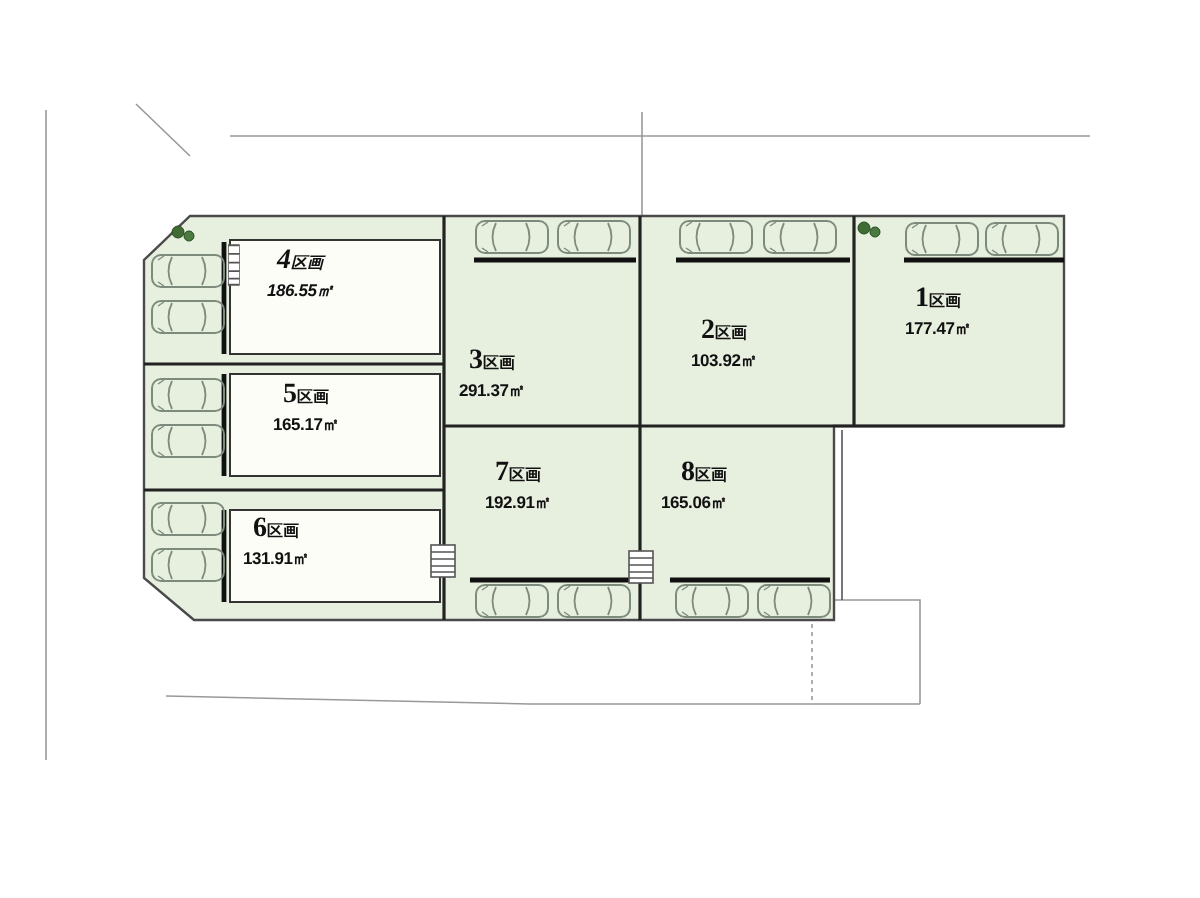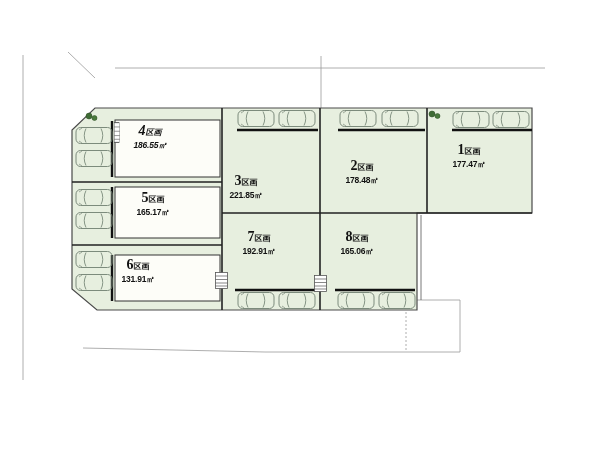--- a/index.html
+++ b/index.html
@@ -106,43 +106,43 @@
       </g>
   </svg>
 
   <div class="layer">
       <div class="plot-label" style="left: 469px; top: 143px; transform: translateX(-50%);">
       <div class="plot-no"><span class="no">1</span><span class="suffix">区画</span></div>
       <div class="plot-area">177.47㎡</div>
     </div>
       <div class="plot-label" style="left: 362px; top: 159px; transform: translateX(-50%);">
       <div class="plot-no"><span class="no">2</span><span class="suffix">区画</span></div>
-      <div class="plot-area">178.48㎡</div>
+      <div class="plot-area">103.92㎡</div>
     </div>
       <div class="plot-label" style="left: 246px; top: 146px; transform: translateX(-50%); margin-top: 28px;">
       <div class="plot-no"><span class="no">3</span><span class="suffix">区画</span></div>
-      <div class="plot-area">221.85㎡</div>
+      <div class="plot-area">291.37㎡</div>
     </div>
       <div class="plot-label" style="left: 150px; top: 124px; transform: translateX(-50%); font-style: italic;">
       <div class="plot-no"><span class="no">4</span><span class="suffix">区画</span></div>
       <div class="plot-area">186.55㎡</div>
     </div>
       <div class="plot-label" style="left: 153px; top: 191px; transform: translateX(-50%);">
       <div class="plot-no"><span class="no">5</span><span class="suffix">区画</span></div>
       <div class="plot-area">165.17㎡</div>
     </div>
       <div class="plot-label" style="left: 138px; top: 258px; transform: translateX(-50%);">
       <div class="plot-no"><span class="no">6</span><span class="suffix">区画</span></div>
       <div class="plot-area">131.91㎡</div>
     </div>
       <div class="plot-label" style="left: 259px; top: 230px; transform: translateX(-50%);">
       <div class="plot-no"><span class="no">7</span><span class="suffix">区画</span></div>
       <div class="plot-area">192.91㎡</div>
     </div>
-      <div class="plot-label" style="left: 357px; top: 230px; transform: translateX(-50%);">
+      <div class="plot-label" style="left: 347px; top: 230px; transform: translateX(-50%); text-align: right;">
       <div class="plot-no"><span class="no">8</span><span class="suffix">区画</span></div>
       <div class="plot-area">165.06㎡</div>
     </div>
     </div>
 
   <div class="layer">
       <div class="dim" style="left: 150px; top: 100px; transform: translate(-50%, -50%);"></div>
       <div class="dim" style="left: 277px; top: 100px; transform: translate(-50%, -50%);"></div>
       <div class="dim" style="left: 368px; top: 102px; transform: translate(-50%, -50%);"></div>
       <div class="dim" style="left: 424px; top: 100px; transform: translate(-50%, -50%);"></div>

